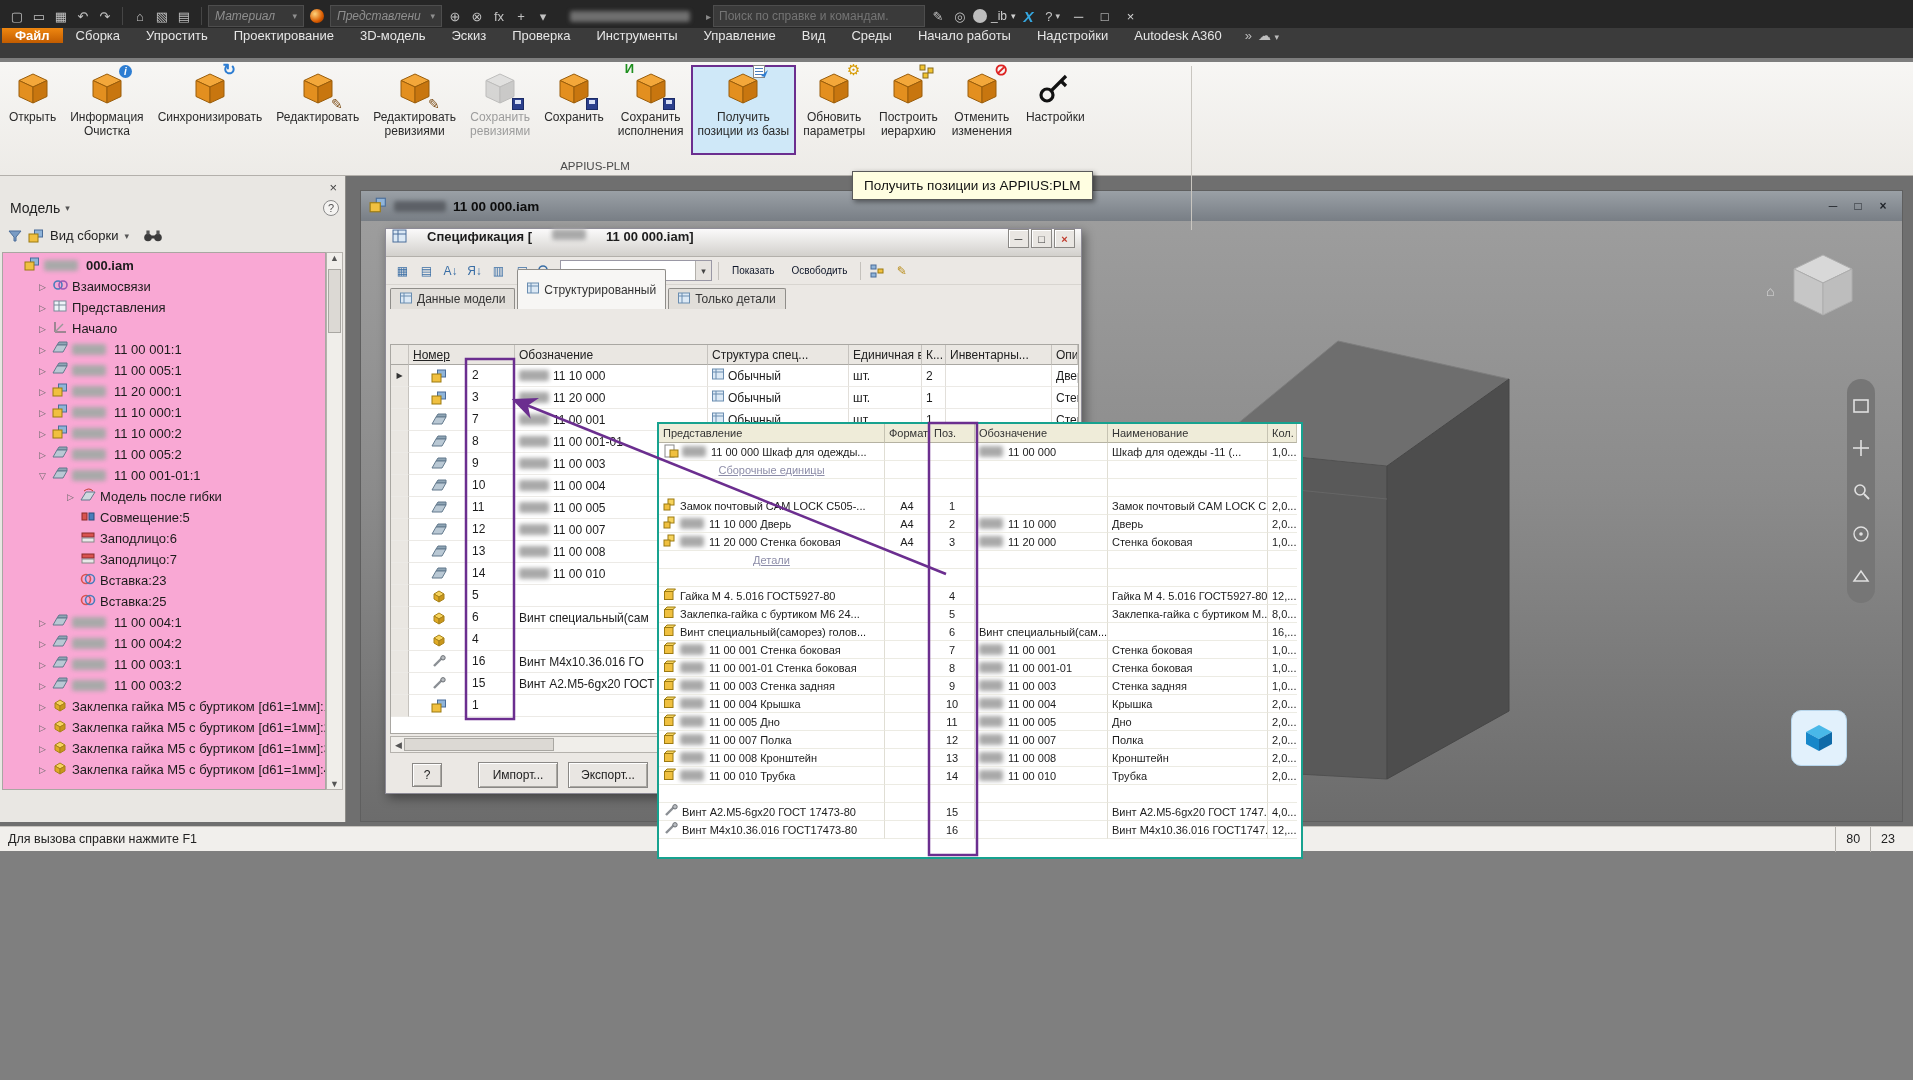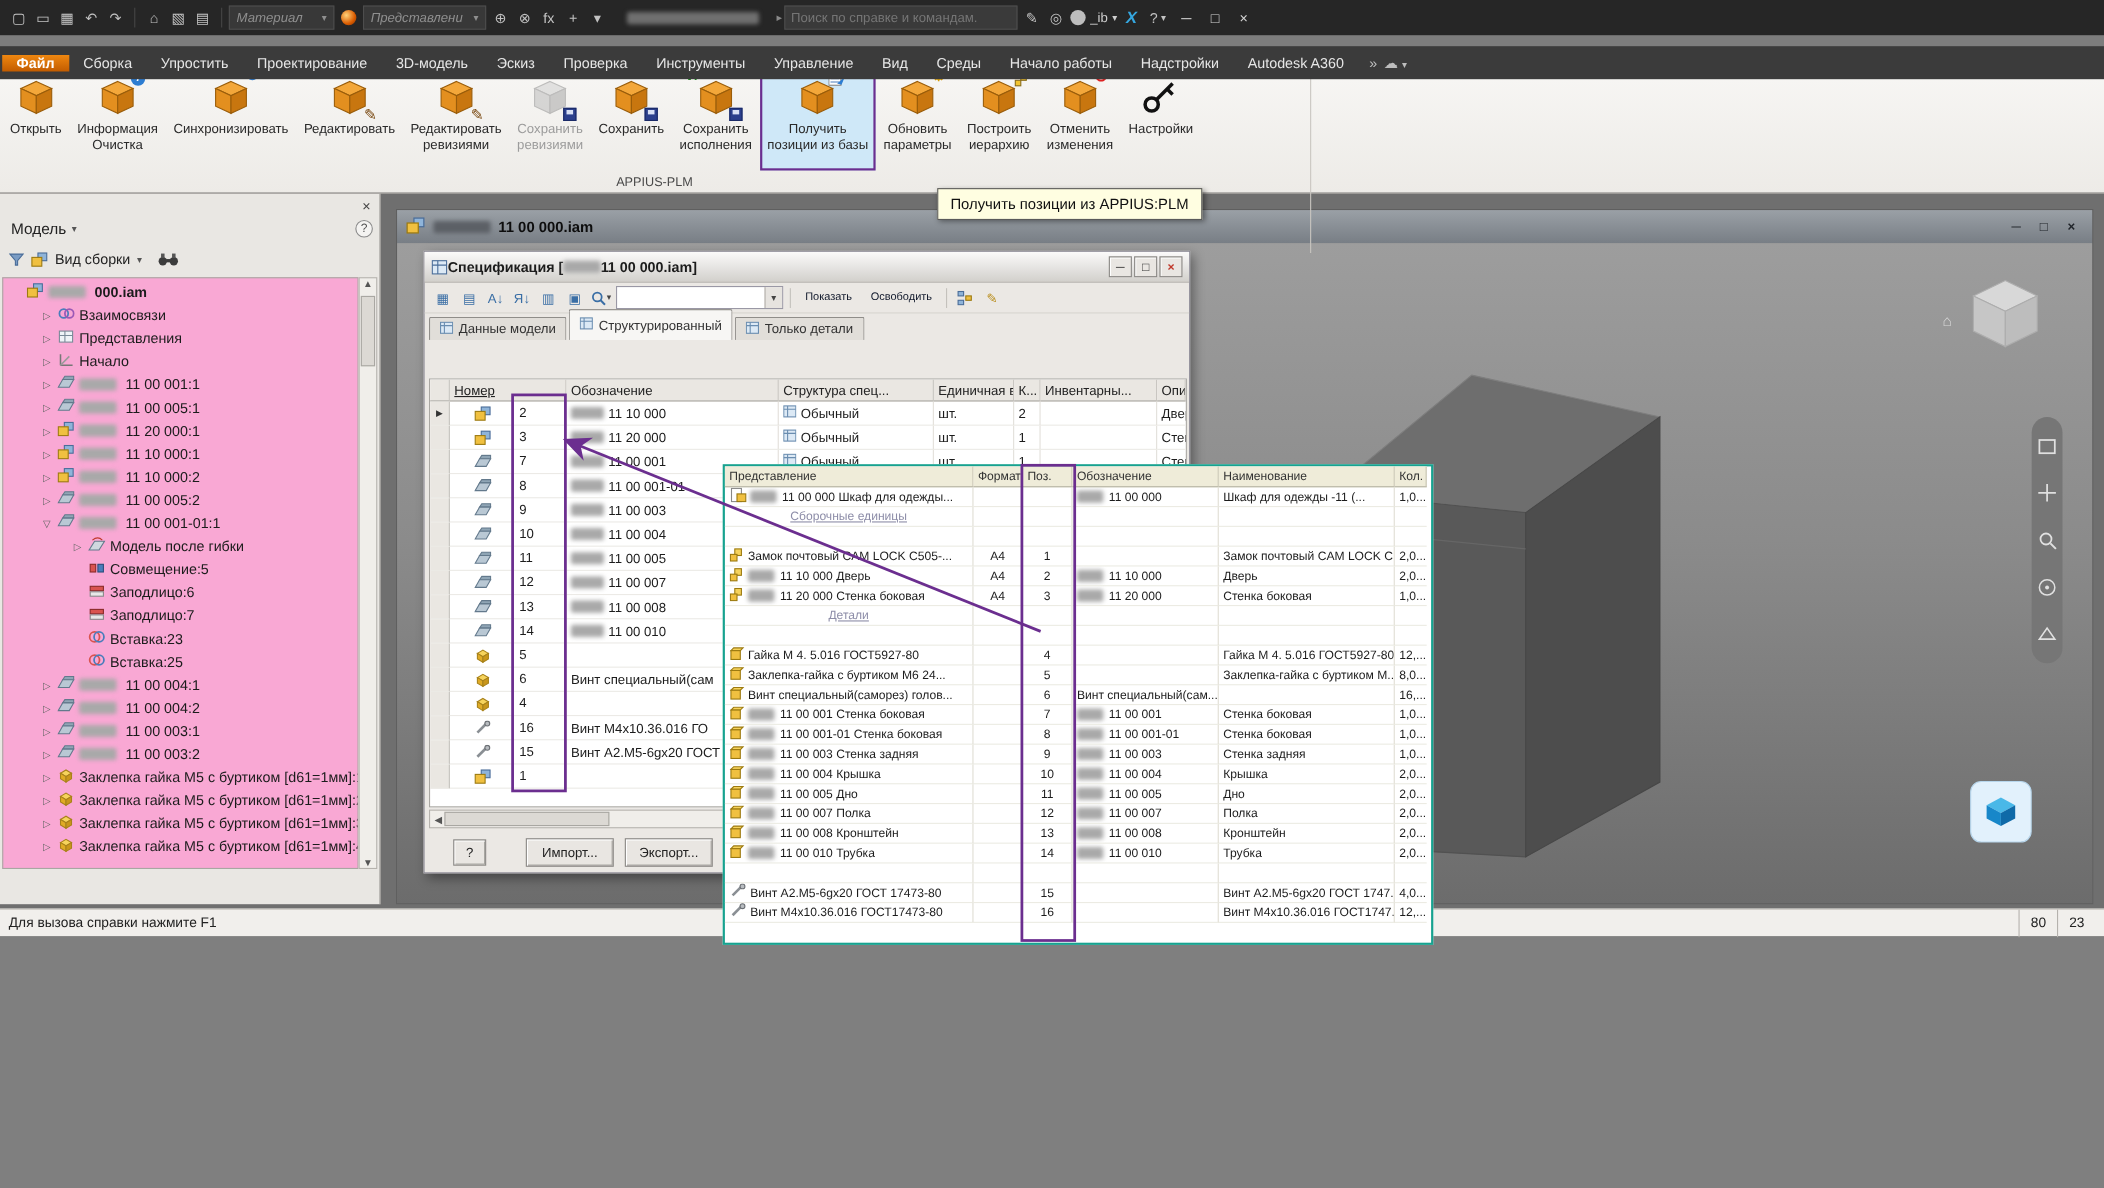--- a/index.html
+++ b/index.html
@@ -19,21 +19,21 @@
   .swatch{width:14px;height:14px;border-radius:50%;background:radial-gradient(circle at 35% 35%,#ffd27a,#d95b00 60%,#7a2d00);margin:0 4px}
   .redact{display:inline-block;height:11px;background:#a9a9a9;filter:blur(2px);border-radius:2px;vertical-align:middle}
   .redact.dark{background:#6f6f6f}
   #search-wrap{height:22px;background:#3a3a3a;border:1px solid #4d4d4d;display:flex;align-items:center;width:212px;padding:0 5px;gap:4px}
   #search-wrap input{background:transparent;border:none;outline:none;color:#9a9a9a;font-size:12px;width:180px;font-family:"Liberation Sans",sans-serif}
   #user-chip{display:flex;align-items:center;gap:4px;color:#cfcfcf}
   .xlogo{color:#35a7e0;font-weight:bold;font-size:15px;font-style:italic}
   .wbtn{width:26px;height:22px;display:flex;align-items:center;justify-content:center;color:#d5d5d5;font-size:13px}
 
   
-  #tabrow{left:0;top:42px;width:100%;height:30px;background:#3b3b3b;display:flex;align-items:center;z-index:9;padding-left:2px}
+  #tabrow{left:0;top:28px;width:100%;height:30px;background:#3b3b3b;display:flex;align-items:flex-start;z-index:9;padding-left:2px}
   .rtab{display:flex;align-items:center;padding:0 13px;color:#e6e6e6;font-size:13px;cursor:default}
   .rtab.active{background:linear-gradient(#ef8710,#c25c00);color:#fff;font-weight:bold}
   .tab-extra{display:flex;align-items:center;color:#bdbdbd;gap:6px;padding:0 10px;font-size:13px}
 
   
   #ribbon{left:0;top:62px;width:100%;height:114px;background:linear-gradient(#f7f6f4,#edebe7);
     border-bottom:1px solid #b3b0ab;z-index:8}
   #ribbon-buttons{display:flex;align-items:flex-start;padding:3px 2px 0 2px;height:94px}
   .rbtn{display:flex;flex-direction:column;align-items:center;padding:3px 7px 2px 7px;height:90px;cursor:default}
   .rbtn .icon-wrap{position:relative;width:40px;height:40px;display:flex;align-items:center;justify-content:center}
@@ -91,39 +91,39 @@
   
   #navstrip{position:absolute;right:27px;top:158px;width:28px;height:224px;background:#767676;border-radius:14px;
     display:flex;flex-direction:column;align-items:center;justify-content:space-around;padding:6px 0}
   #bluecorner{position:absolute;right:55px;bottom:55px;width:56px;height:56px;background:#e2f1fc;border:1px solid #b7d6ec;
     border-radius:10px;display:flex;align-items:center;justify-content:center}
 
   
   #spec{left:385px;top:228px;width:697px;height:566px;background:#ebe8e4;border:1px solid #8d8b96;
     box-shadow:3px 4px 10px rgba(0,0,0,.4);z-index:10}
   #spec-title{height:28px;background:linear-gradient(#fbfafa,#d2d0cc);border-bottom:1px solid #b3b0ab;
-    display:flex;align-items:center;padding:0 6px;gap:0;font-weight:bold;font-size:13px}
+    display:flex;padding:0 6px;gap:20px;font-weight:bold;font-size:13px}
   #spec-title .wbtns{margin-left:auto;display:flex;gap:2px}
   .dlgbtn{width:21px;height:19px;background:#e9e6e2;border:1px solid #8a8885;box-shadow:inset 1px 1px 0 #fff;
     display:flex;align-items:center;justify-content:center;font-size:11px;color:#333}
   .dlgbtn.close{color:#c0392b;font-weight:bold}
   #spec-tools{height:28px;display:flex;align-items:center;gap:3px;padding:0 6px;border-bottom:1px solid #d8d5d0}
   .tb-ic{width:21px;height:21px;border:1px solid transparent;display:flex;align-items:center;justify-content:center;
     font-size:12px;color:#3a6ea5}
   .tb-combo{width:152px;height:21px;background:#fff;border:1px solid #9a98a5;display:flex;align-items:center;justify-content:flex-end}
   .tb-combo span{width:16px;height:100%;background:#e6e3df;border-left:1px solid #b3b0ab;display:flex;align-items:center;justify-content:center;font-size:9px;color:#444}
   .tb-txt{padding:0 7px;color:#0f172a;font-size:10px}
   .vsep{width:1px;height:18px;background:#c4c1bc;margin:0 3px}
   #spec-formula{height:28px;display:flex;align-items:center;gap:5px;padding:0 6px}
   #formula-btn{width:24px;height:20px;background:#e9e6e2;border:1px solid #9a98a5;display:flex;align-items:center;justify-content:center;color:#777;font-size:12px}
   #formula-field{flex:1;height:20px;background:#fff;border:1px solid #9a98a5;margin-right:2px}
   #spec-tabs{height:24px;display:flex;align-items:flex-end;padding:0 4px;gap:2px}
   .stab{height:21px;padding:0 9px;border:1px solid #8f8d89;border-bottom:none;background:#e1ded9;
     display:flex;align-items:center;gap:5px;font-size:12px;border-radius:2px 2px 0 0;color:#333}
-  .stab.active{background:#f7f6f4;height:28px}
+  .stab.active{background:#f7f6f4;height:40px}
   #spec-table{position:absolute;left:4px;top:115px;width:689px;height:390px;background:#fff;border:1px solid #a9a7a2;overflow:hidden}
   #spec-head{display:flex;height:20px}
   .shc{background:#eae7e2;border-right:1px solid #c6c3be;border-bottom:1px solid #a9a7a2;font-size:12px;
     display:flex;align-items:center;padding:0 4px;color:#222;overflow:hidden;white-space:nowrap;flex:none}
   .srow{display:flex;height:22px}
   .sc{border-right:1px solid #e2dfda;border-bottom:1px solid #eceae6;display:flex;align-items:center;
     padding:0 4px;font-size:12px;overflow:hidden;white-space:nowrap;flex:none}
   .sc.gutter,.shc.gutter{background:#eae7e2;border-right:1px solid #c6c3be;width:18px;padding:0;justify-content:center;font-size:8px;color:#333}
   .c-num{width:106px;position:relative;padding:0}
   .c-num .ticn{position:absolute;left:22px;top:4px}

